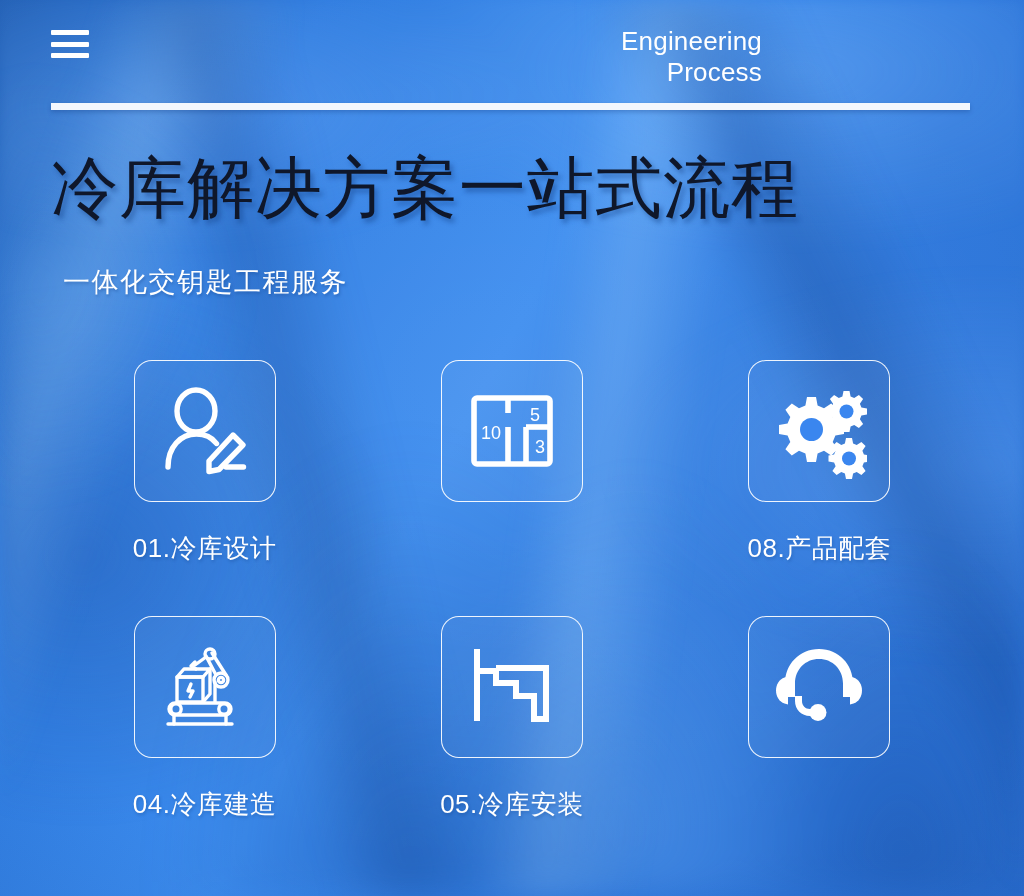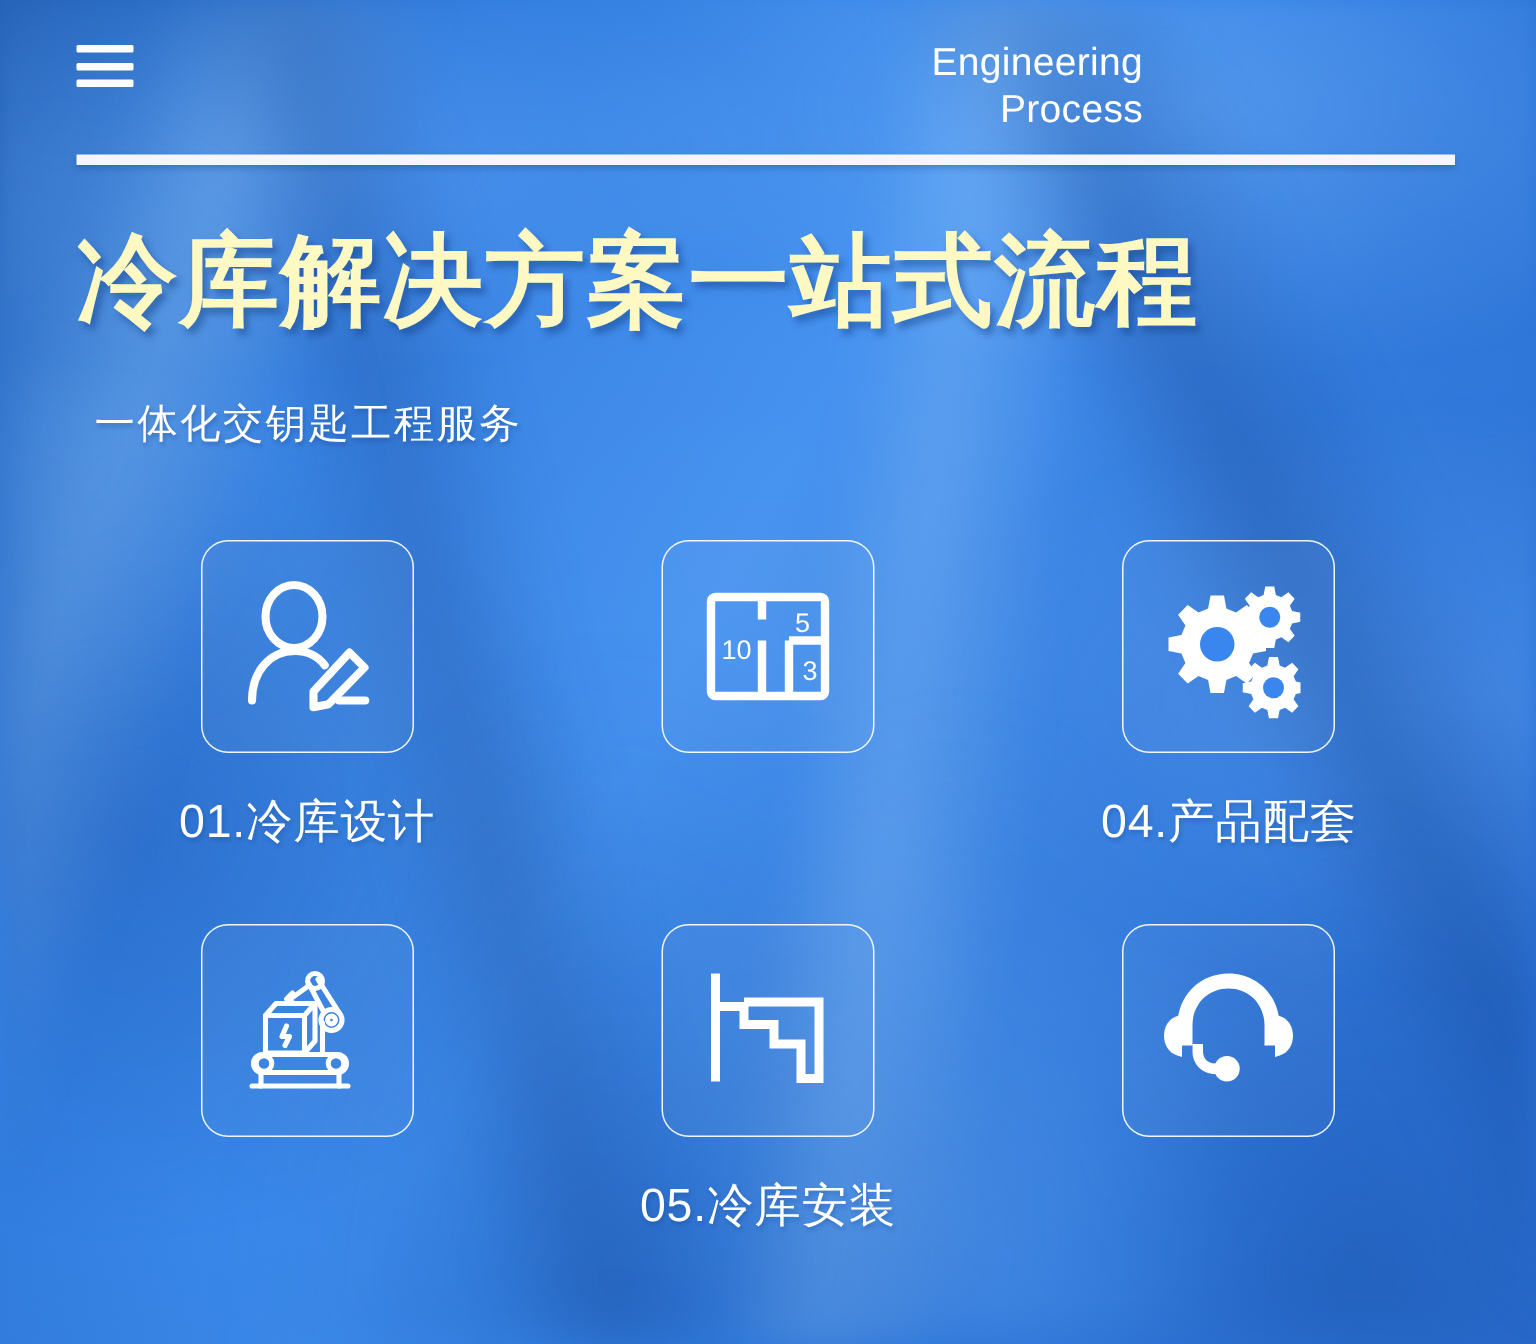--- a/index.html
+++ b/index.html
@@ -114,24 +114,24 @@
 
   
   .title-block {
     position: absolute;
     left: 51px;
     top: 148px;
     width: 900px;
   }
   .main-title {
     margin: 0;
-    color: #fef9c3;
+    color: #0f172a;
     font-size: 67px;
     line-height: 80px;
-    font-weight: 700;
+    font-weight: 400;
     letter-spacing: 1px;
     text-shadow: 3px 4px 5px rgba(16,58,126,0.45);
     white-space: nowrap;
   }
   .sub-title {
     margin: 12px;
     padding-top: 25px;
     color: #ffffff;
     font-size: 27px;
     line-height: 34px;
@@ -169,21 +169,21 @@
     justify-content: center;
     box-sizing: border-box;
     background: rgba(255,255,255,0.04);
   }
   .step-icon-box svg {
     display: block;
   }
   .step-label {
     margin-top: 27px;
     color: #ffffff;
-    font-size: 31px;
+    font-size: 26px;
     line-height: 38px;
     font-weight: 400;
     letter-spacing: 0.5px;
     white-space: nowrap;
     text-shadow: 1px 2px 3px rgba(16,58,126,0.30);
   }
 </style>
 </head>
 <body>
 
@@ -250,21 +250,21 @@
           <g fill="#ffffff">
             <path d="M36 14 L45 14 L46.6 22.6 L53 25.3 L60.2 20.4 L66.6 26.8 L61.7 34 L64.4 40.4 L73 42 L73 51 L64.4 52.6 L61.7 59 L66.6 66.2 L60.2 72.6 L53 67.7 L46.6 70.4 L45 79 L36 79 L34.4 70.4 L28 67.7 L20.8 72.6 L14.4 66.2 L19.3 59 L16.6 52.6 L8 51 L8 42 L16.6 40.4 L19.3 34 L14.4 26.8 L20.8 20.4 L28 25.3 L34.4 22.6 Z"></path>
             <circle cx="40.5" cy="46.5" r="11.5" fill="#3a86ef"></circle>
             <path d="M72.5 8 L78.5 8 L79.6 13.6 L83.2 15.1 L87.9 11.9 L92.1 16.1 L88.9 20.8 L90.4 24.4 L96 25.5 L96 31.5 L90.4 32.6 L88.9 36.2 L92.1 40.9 L87.9 45.1 L83.2 41.9 L79.6 43.4 L78.5 49 L72.5 49 L71.4 43.4 L67.8 41.9 L63.1 45.1 L58.9 40.9 L62.1 36.2 L60.6 32.6 L55 31.5 L55 25.5 L60.6 24.4 L62.1 20.8 L58.9 16.1 L63.1 11.9 L67.8 15.1 L71.4 13.6 Z"></path>
             <circle cx="75.5" cy="28.5" r="7" fill="#3a86ef"></circle>
             <path d="M75 55 L81 55 L82.1 60.6 L85.7 62.1 L90.4 58.9 L94.6 63.1 L91.4 67.8 L92.9 71.4 L98.5 72.5 L98.5 78.5 L92.9 79.6 L91.4 83.2 L94.6 87.9 L90.4 92.1 L85.7 88.9 L82.1 90.4 L81 96 L75 96 L73.9 90.4 L70.3 88.9 L65.6 92.1 L61.4 87.9 L64.6 83.2 L63.1 79.6 L57.5 78.5 L57.5 72.5 L63.1 71.4 L64.6 67.8 L61.4 63.1 L65.6 58.9 L70.3 62.1 L73.9 60.6 Z"></path>
             <circle cx="78" cy="75.5" r="7" fill="#3a86ef"></circle>
           </g>
         </svg>
       </div>
-      <div class="step-label">04.产品配套</div>
+      <div class="step-label">08.产品配套</div>
     </div>
 
     <div class="step">
       <div class="step-icon-box">
         <svg width="100" height="100" viewBox="0 0 100 100">
           <g fill="none" stroke="#ffffff" stroke-width="3.4" stroke-linecap="round" stroke-linejoin="round">
 
             <path d="M22 40 L29 32 L55 32 L48 40 Z"></path>
             <rect x="22" y="40" width="26" height="25"></rect>
             <path d="M55 32 L55 57 L48 65"></path>
@@ -281,20 +281,21 @@
 
             <rect x="14" y="66" width="62" height="12" rx="6"></rect>
             <circle cx="21" cy="72" r="5.2"></circle>
             <circle cx="69" cy="72" r="5.2"></circle>
             <path d="M19 79 L19 87"></path>
             <path d="M71 79 L71 87"></path>
             <path d="M13 87 L77 87"></path>
           </g>
         </svg>
       </div>
+      <div class="step-label">04.冷库建造</div>
     </div>
 
     <div class="step">
       <div class="step-icon-box">
         <svg width="96" height="96" viewBox="0 0 96 96">
           <g fill="none" stroke="#ffffff" stroke-width="6" stroke-linecap="butt" stroke-linejoin="miter">
             <path d="M13 10 L13 82"></path>
             <path d="M13 32 L32 32 L32 44 L52 44 L52 57 L70 57 L70 80 L82 80 L82 29 L32 29"></path>
           </g>
         </svg>

